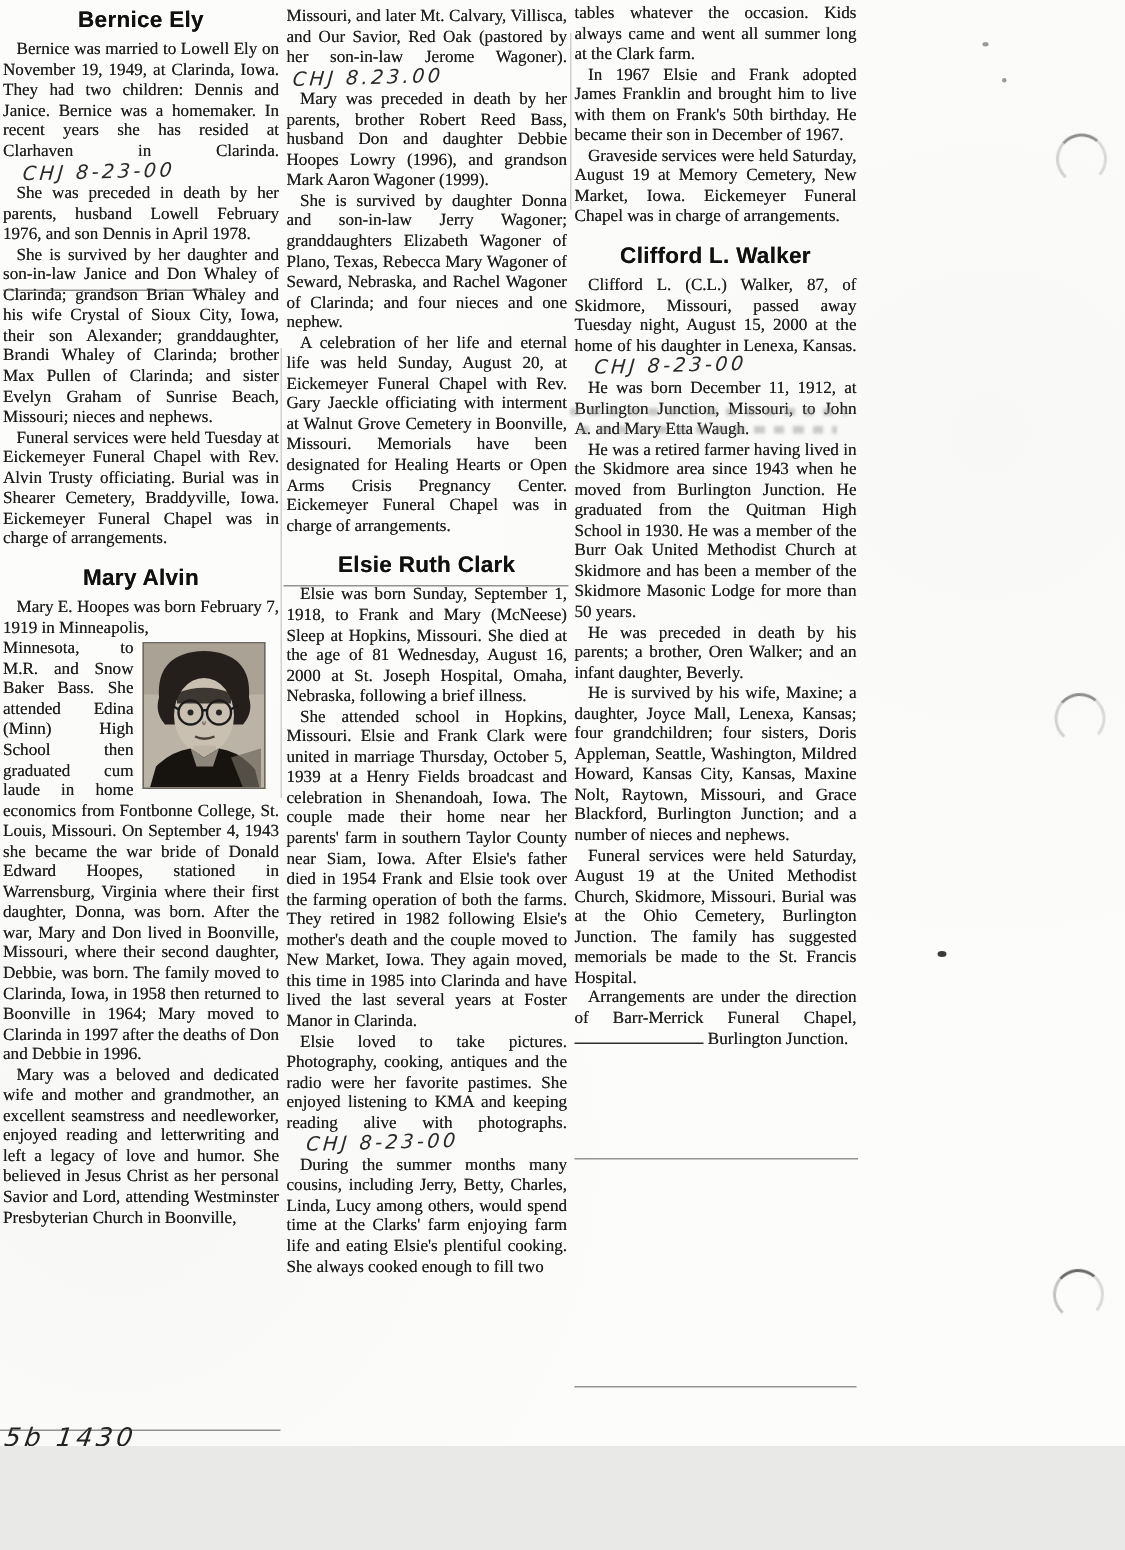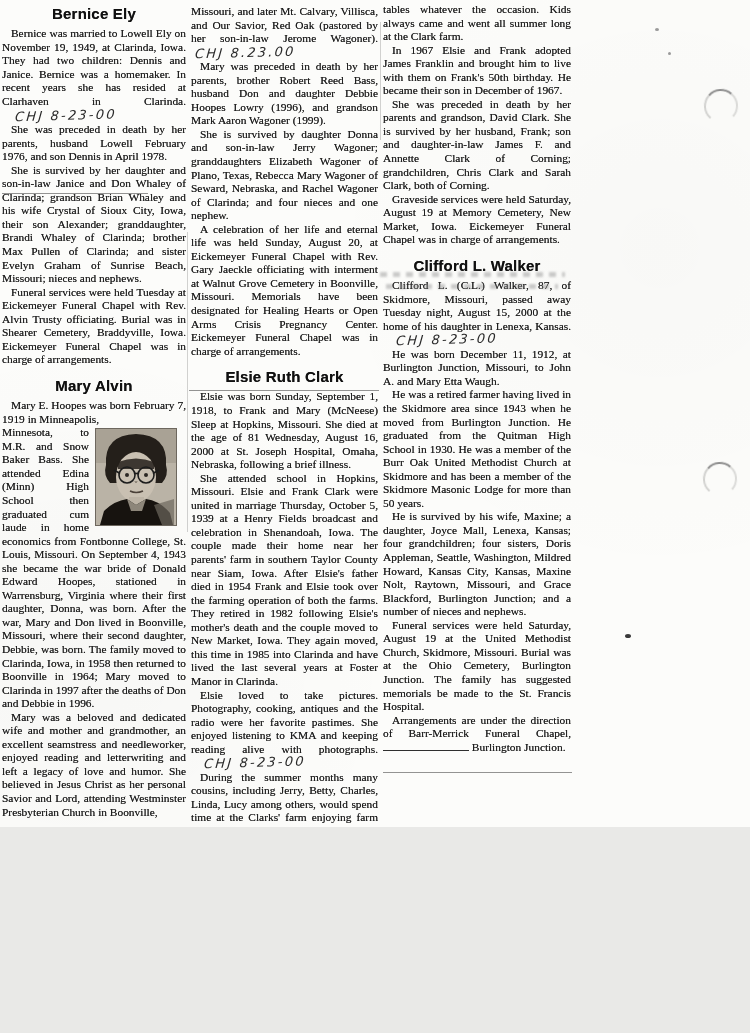--- a/index.html
+++ b/index.html
@@ -1,16 +1,16 @@
 <!DOCTYPE html>
 <html><head>
 <meta charset="utf-8">
 <style>
   html,body{margin:0;padding:0;background:#e9e9e7;}
-  .scan{position:relative;width:750px;height:827px;background:#fcfcfa;overflow:hidden;color:#1e1e1e;
+  .scan{position:relative;width:750px;height:964px;background:#fcfcfa;overflow:hidden;color:#1e1e1e;
         background-image:radial-gradient(circle at 88% 30%, rgba(0,0,0,0.015), transparent 40%),
                          radial-gradient(circle at 10% 80%, rgba(0,0,0,0.02), transparent 35%);}
   .col{position:absolute;font-family:"Liberation Serif", serif;font-size:11.4px;line-height:13.55px;
        text-align:justify;text-shadow:0 0 .35px rgba(25,25,25,.8);}
   #col1{left:2px;top:4px;width:184px;}
   #col2{left:191px;top:5px;width:187px;}
   #col3{left:383px;top:3px;width:188px;}
   .col p{margin:0;text-indent:9px;}
   .col p.cont{text-indent:0;}
   h2{font-family:"Liberation Sans", sans-serif;font-weight:bold;font-size:15px;line-height:1.15;
@@ -90,27 +90,27 @@
     <h2>Elsie Ruth Clark</h2>
     <p><span>Elsie was born Sunday, September 1, 1918, to Frank and Mary (McNeese) Sleep at Hopkins, Missouri. She died at the age of 81 Wednesday, August 16, 2000 at St. Joseph Hospital, Omaha, Nebraska, following a brief illness.</span></p>
     <p><span>She attended school in Hopkins, Missouri. Elsie and Frank Clark were united in marriage Thursday, October 5, 1939 at a Henry Fields broadcast and celebration in Shenandoah, Iowa. The couple made their home near her parents' farm in southern Taylor County near Siam, Iowa. After Elsie's father died in 1954 Frank and Elsie took over the farming operation of both the farms. They retired in 1982 following Elsie's mother's death and the couple moved to New Market, Iowa. They again moved, this time in 1985 into Clarinda and have lived the last several years at Foster Manor in Clarinda.</span></p>
     <p><span>Elsie loved to take pictures. Photography, cooking, antiques and the radio were her favorite pastimes. She enjoyed listening to KMA and keeping reading alive with photographs.</span> <span class="hw">CHJ 8-23-00</span></p>
     <p><span>During the summer months many cousins, including Jerry, Betty, Charles, Linda, Lucy among others, would spend time at the Clarks' farm enjoying farm life and eating Elsie's plentiful cooking. She always cooked enough to fill two</span></p>
   </div>
 
   <div class="col" id="col3">
     <p class="cont"><span>tables whatever the occasion. Kids always came and went all summer long at the Clark farm.</span></p>
     <p><span>In 1967 Elsie and Frank adopted James Franklin and brought him to live with them on Frank's 50th birthday. He became their son in December of 1967.</span></p>
-    <p><span>She was preceded in death by her parents and grandson, David Clark. She is survived by her husband, Frank; son and daughter-in-law James F. and Annette Clark of Corning; grandchildren, Chris Clark and Sarah Clark, both of Corning.</span></p>
     <p><span>Graveside services were held Saturday, August 19 at Memory Cemetery, New Market, Iowa. Eickemeyer Funeral Chapel was in charge of arrangements.</span></p>
 
     <h2>Clifford L. Walker</h2>
     <p><span>Clifford L. (C.L.) Walker, 87, of Skidmore, Missouri, passed away Tuesday night, August 15, 2000 at the home of his daughter in Lenexa, Kansas.</span> <span class="hw">CHJ 8-23-00</span></p>
     <p><span>He was born December 11, 1912, at Burlington Junction, Missouri, to John A. and Mary Etta Waugh.</span></p>
     <p><span>He was a retired farmer having lived in the Skidmore area since 1943 when he moved from Burlington Junction. He graduated from the Quitman High School in 1930. He was a member of the Burr Oak United Methodist Church at Skidmore and has been a member of the Skidmore Masonic Lodge for more than 50 years.</span></p>
+    <p><span>He was preceded in death by his parents; a brother, Oren Walker; and an infant daughter, Beverly.</span></p>
     <p><span>He is survived by his wife, Maxine; a daughter, Joyce Mall, Lenexa, Kansas; four grandchildren; four sisters, Doris Appleman, Seattle, Washington, Mildred Howard, Kansas City, Kansas, Maxine Nolt, Raytown, Missouri, and Grace Blackford, Burlington Junction; and a number of nieces and nephews.</span></p>
     <p><span>Funeral services were held Saturday, August 19 at the United Methodist Church, Skidmore, Missouri. Burial was at the Ohio Cemetery, Burlington Junction. The family has suggested memorials be made to the St. Francis Hospital.</span></p>
     <p><span>Arrangements are under the direction of Barr-Merrick Funeral Chapel,</span> <span class="blank-rule"></span> <span>Burlington Junction.</span></p>
   </div>
 
   <div class="catalog">5b 1430</div>
 
   <div class="cut-line" style="left:2px;top:193px;width:146px;"></div>
   <div class="cut-line" style="left:189px;top:390px;width:190px;"></div>
   <div class="cut-line" style="left:0px;top:953px;width:187px;"></div>

